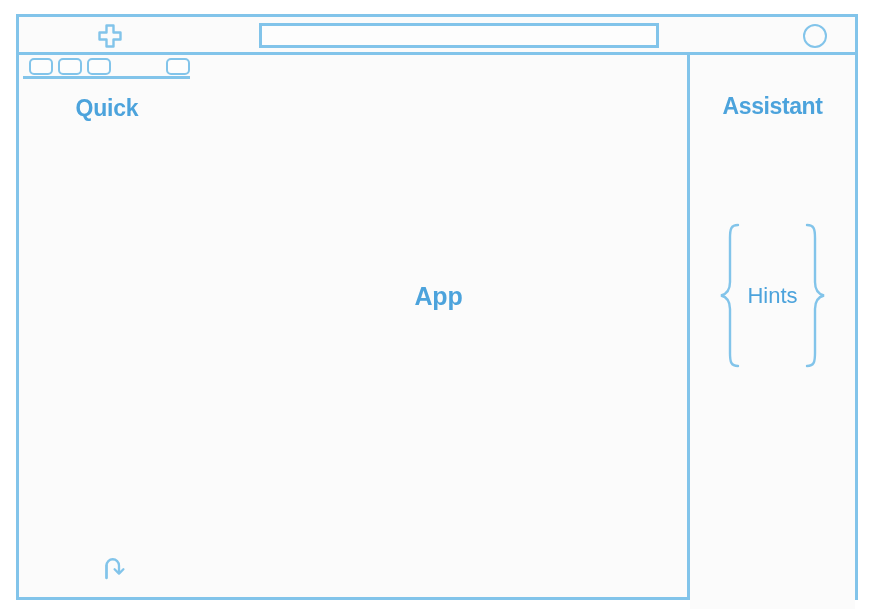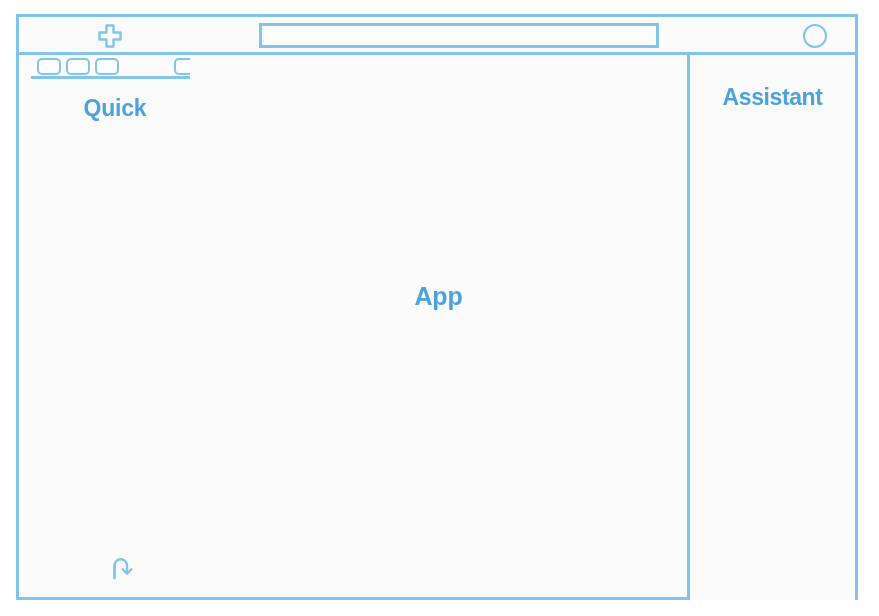--- a/index.html
+++ b/index.html
@@ -88,21 +88,21 @@
     position: absolute;
     left: 0;
     top: 38px;
     right: 0;
     bottom: 0;
   }
 
   
   .sidebar {
     position: absolute;
-    left: 12px; top: 0;
+    left: 4px; top: 0;
     width: 171px;
     height: 100%;
     box-sizing: border-box;
     border-right: 3px solid #82c4ea;
     background: #fbfbfb;
   }
 
   .sidebar-toolbar {
     position: absolute;
     left: 0; top: 0;
@@ -173,21 +173,21 @@
     font-weight: bold;
     color: #4ca3dc;
     letter-spacing: -0.2px;
     padding-bottom: 60px;
     box-sizing: border-box;
   }
 
   
   .assistant-panel {
     position: absolute;
-    right: 0; top: 3px;
+    right: 0; top: 12px;
     width: 165px;
     height: 100%;
     box-sizing: border-box;
     background: #fbfbfb;
   }
 
   .assistant-title {
     position: absolute;
     left: 0;
     top: 26px;
@@ -269,17 +269,28 @@
       </div>
 
       <div class="app-canvas">
         <div class="app-label">App</div>
       </div>
 
       <div class="assistant-panel">
 
         <div class="assistant-title">Assistant</div>
 
+        <div class="hints-block">
+          <svg class="brace" viewBox="0 0 26 147" aria-hidden="true">
+            <path d="M21 3 C14 3 13 7 13 16 L13 60 C13 68 10 72 4 73.5 C10 75 13 79 13 87 L13 131 C13 140 14 144 21 144" fill="none" stroke="#82c4ea" stroke-width="2.4" stroke-linecap="round"></path>
+          </svg>
+
+          <div class="hints-label">Hints</div>
+
+          <svg class="brace" viewBox="0 0 26 147" aria-hidden="true">
+            <path d="M5 3 C12 3 13 7 13 16 L13 60 C13 68 16 72 22 73.5 C16 75 13 79 13 87 L13 131 C13 140 12 144 5 144" fill="none" stroke="#82c4ea" stroke-width="2.4" stroke-linecap="round"></path>
+          </svg>
+        </div>
       </div>
 
     </div>
   </div>
 </div>
 
 </body></html>

